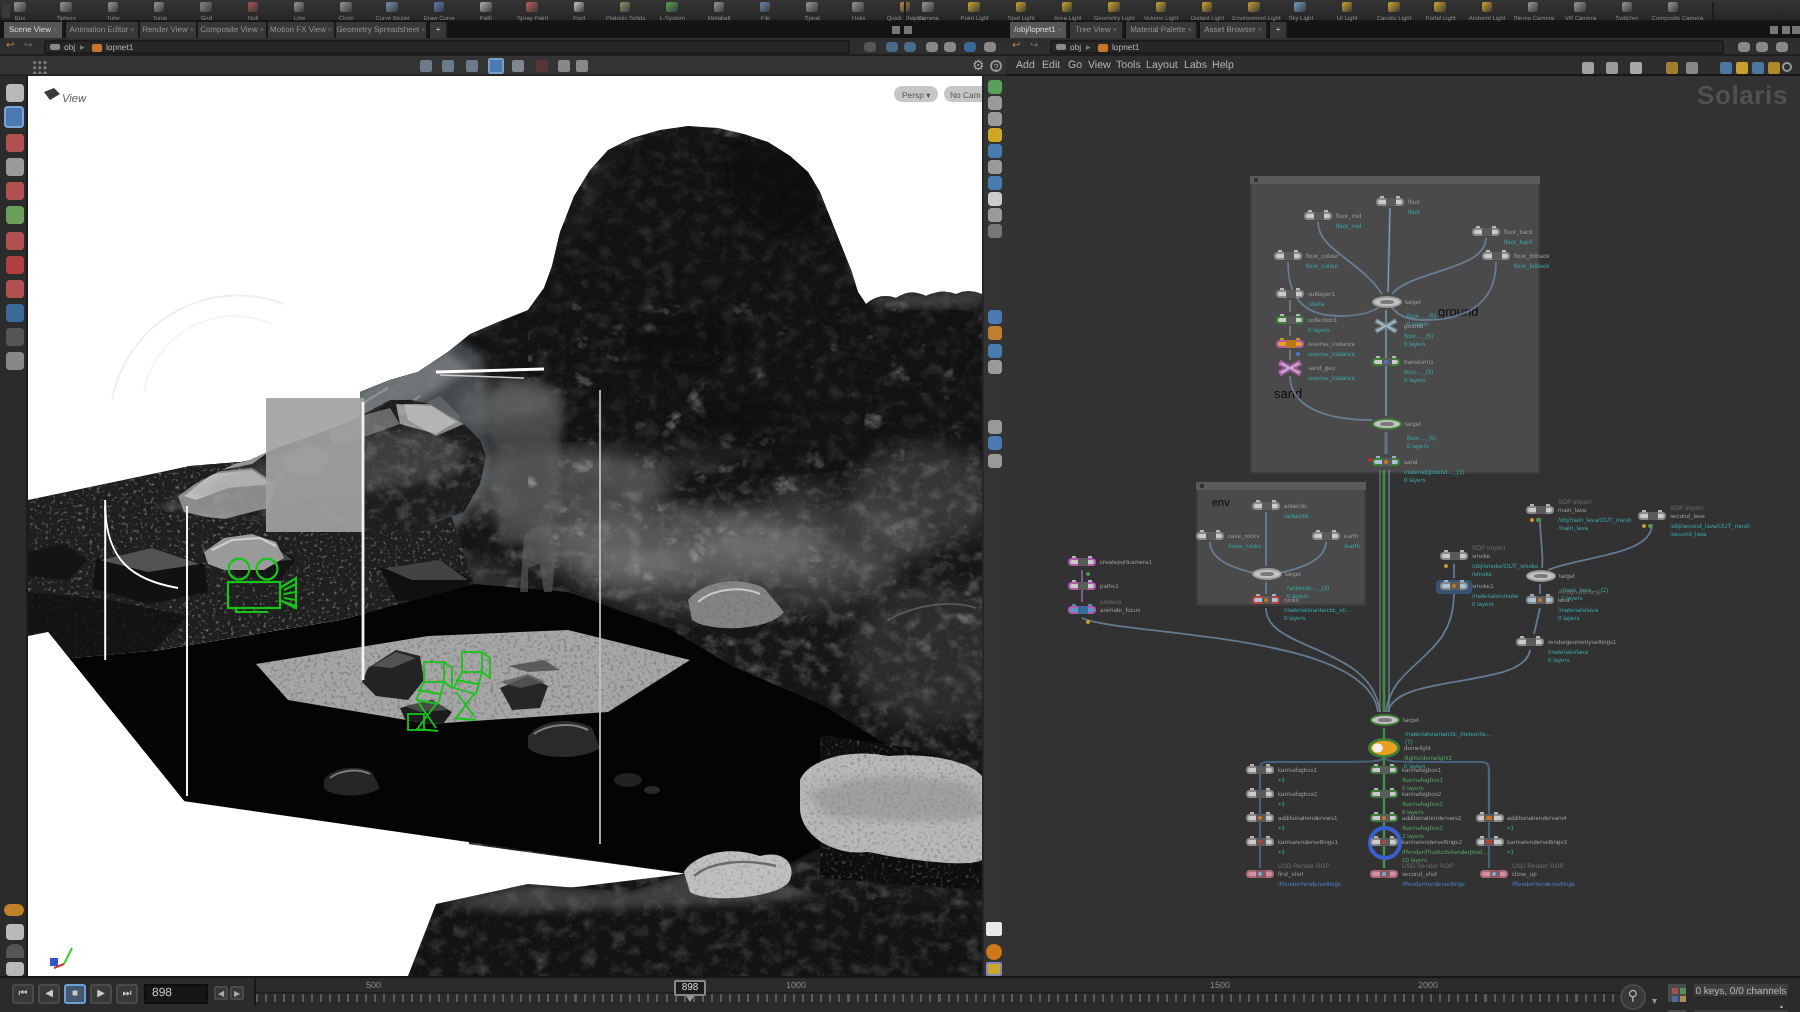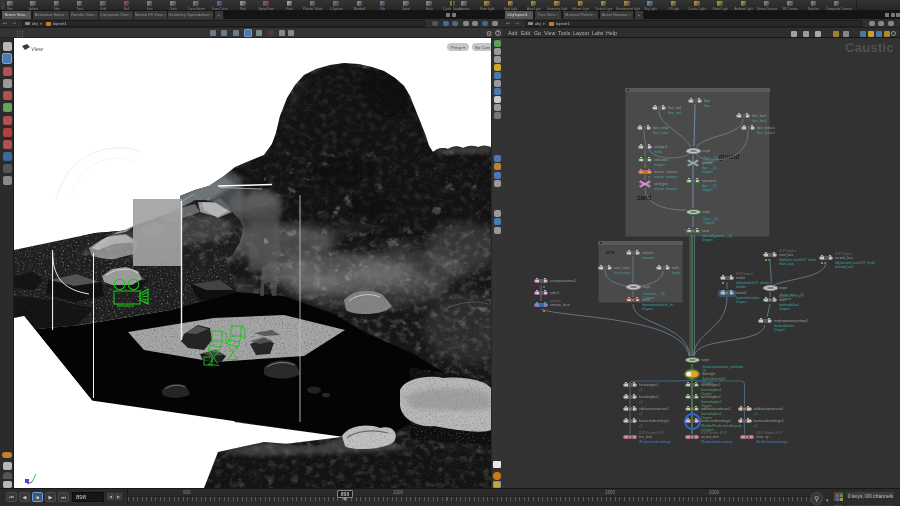--- a/index.html
+++ b/index.html
@@ -451,21 +451,21 @@
 <div class="abs" style="left:493.5px;top:163px;width:7px;height:7px;background:#c08030;border-radius:2px;"></div>
 <div class="abs" style="left:493.5px;top:172px;width:7px;height:7px;background:#4a7ab0;border-radius:2px;"></div>
 <div class="abs" style="left:493.5px;top:180px;width:7px;height:7px;background:#9a9a9a;border-radius:2px;"></div>
 <div class="abs" style="left:493.5px;top:210px;width:7px;height:7px;background:#9a9a9a;border-radius:2px;"></div>
 <div class="abs" style="left:493.5px;top:218px;width:7px;height:7px;background:#4a7ab0;border-radius:2px;"></div>
 <div class="abs" style="left:493.5px;top:227px;width:7px;height:7px;background:#9a9a9a;border-radius:2px;"></div>
 <div class="abs" style="left:493px;top:461px;width:8px;height:7px;background:#e8e8e8;border-radius:1px;"></div>
 <div class="abs" style="left:493px;top:472px;width:8px;height:8px;background:#d07818;border-radius:50%;"></div>
 <div class="abs" style="left:493px;top:481px;width:8px;height:7px;background:#c8a828;border:1px solid #88b;border-radius:1px;"></div>
 <div class="abs" style="left:503px;top:38px;width:397px;height:450px;background:#323232;overflow:hidden;">
-<div class="abs" style="right:6px;top:2px;color:#515151;font-size:13px;font-weight:bold;letter-spacing:0.3px;">Caustic</div>
+<div class="abs" style="right:6px;top:2px;color:#515151;font-size:13px;font-weight:bold;letter-spacing:0.3px;">Solaris</div>
 <div class="abs" style="left:122px;top:50px;width:145px;height:149px;background:#4a4a4a;border:1px solid #3d3d3d;"></div>
 <div class="abs" style="left:122px;top:50px;width:145px;height:4px;background:#5a5a5a;"></div>
 <div class="abs" style="left:124px;top:51px;width:2px;height:2px;background:#333;"></div>
 <div class="abs" style="left:95px;top:203px;width:85px;height:62px;background:#4a4a4a;border:1px solid #3d3d3d;"></div>
 <div class="abs" style="left:95px;top:203px;width:85px;height:4px;background:#5a5a5a;"></div>
 <div class="abs" style="left:97px;top:204px;width:2px;height:2px;background:#333;"></div>
 <div class="abs" style="left:216px;top:115px;color:#0d0d0d;font-size:6.5px;">ground</div>
 <div class="abs" style="left:134px;top:156px;color:#0d0d0d;font-size:6.5px;">sand</div>
 <div class="abs" style="left:103px;top:211px;color:#0d0d0d;font-size:5.5px;">env</div>
 <svg class="abs" style="left:0;top:0;" width="397" height="450" viewBox="0 0 397 450">

